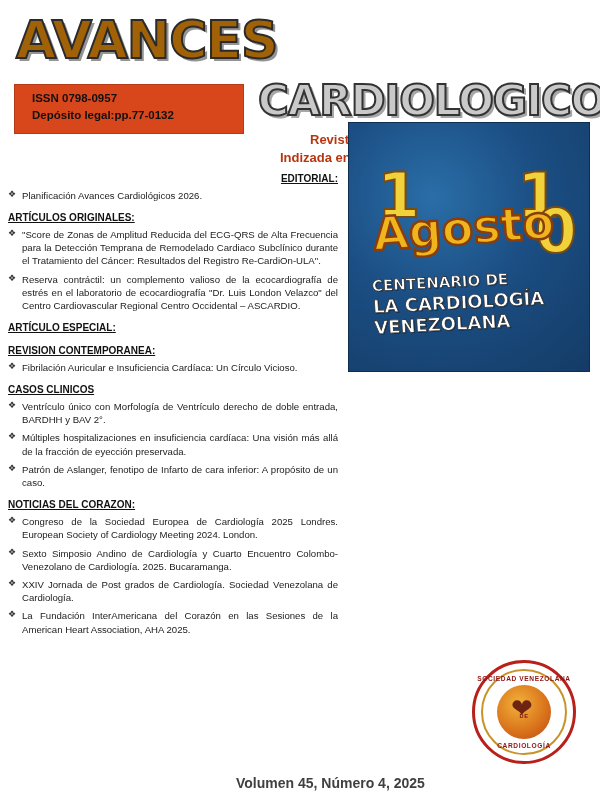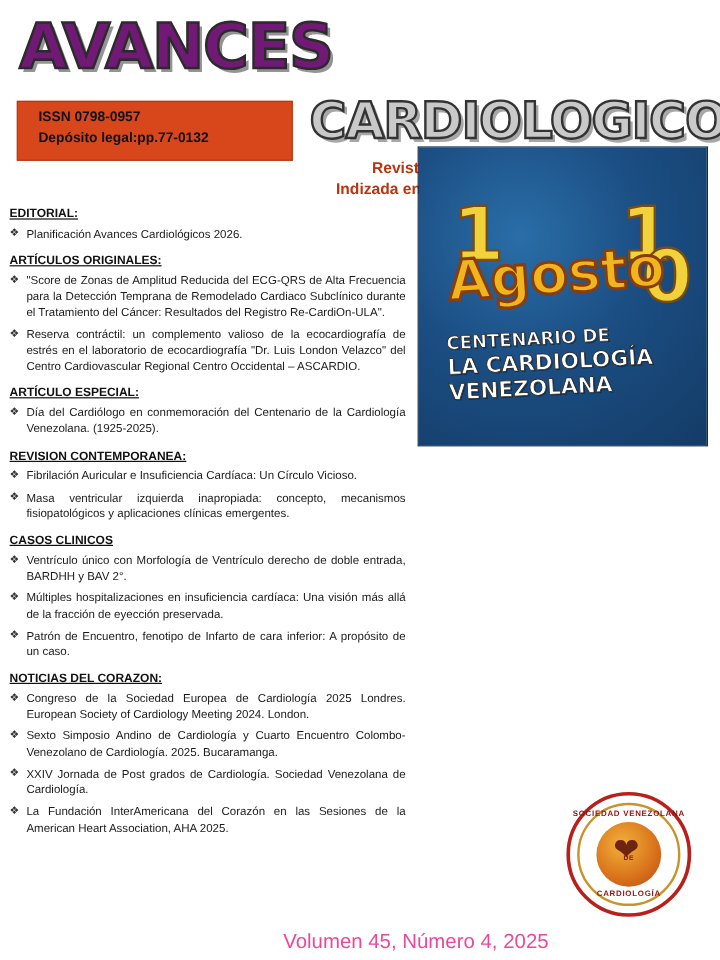--- a/index.html
+++ b/index.html
@@ -30,21 +30,21 @@
     height: 152px;
   }
   .avances {
     position: absolute;
     top: 8px;
     left: 8px;
     font-family: "DejaVu Sans", sans-serif;
     font-weight: bold;
     font-size: 52px;
     letter-spacing: -1px;
-    color: #701a75;
+    color: #a16207;
     -webkit-text-stroke: 2px #2b2b2b;
     text-shadow: 3px 3px 0 rgba(60,60,60,0.55);
     line-height: 1;
   }
   .issn-box {
     position: absolute;
     top: 78px;
     left: 6px;
     width: 228px;
     height: 48px;
@@ -104,21 +104,21 @@
     line-height: 1.38;
     color: #1b1b1b;
   }
   .sec-title {
     font-weight: bold;
     font-size: 10px;
     text-decoration: underline;
     margin: 9px 0 3px 0;
     color: #111;
   }
-  .sec-title.first { margin-top: 0; }
+  .sec-title.first { margin-top: 0; text-align: right; }
 
   ul.items {
     list-style: none;
     margin: 0;
     padding: 0;
   }
   ul.items li {
     position: relative;
     padding-left: 14px;
     margin-bottom: 5px;
@@ -244,23 +244,23 @@
   }
   .seal .t-top { top: 12px; }
   .seal .t-mid { top: 50px; font-size: 5.6px; color:#7c1410; }
   .seal .t-bottom { bottom: 12px; }
 
   
   .volumen {
     position: absolute;
     left: 236px;
     top: 775px;
-    font-size: 17px;
-    font-weight: normal;
-    color: #ec4899;
+    font-size: 14px;
+    font-weight: bold;
+    color: #404040;
     white-space: nowrap;
   }
 </style>
 </head>
 <body>
 
 <div class="page">
 
   <div class="masthead">
     <div class="avances">AVANCES</div>
@@ -284,35 +284,31 @@
         <li>Planificación Avances Cardiológicos 2026.</li>
       </ul>
 
       <div class="sec-title">ARTÍCULOS ORIGINALES:</div>
       <ul class="items">
         <li>"Score de Zonas de Amplitud Reducida del ECG-QRS de Alta Frecuencia para la Detección Temprana de Remodelado Cardiaco Subclínico durante el Tratamiento del Cáncer: Resultados del Registro Re-CardiOn-ULA".</li>
         <li>Reserva contráctil: un complemento valioso de la ecocardiografía de estrés en el laboratorio de ecocardiografía "Dr. Luis London Velazco" del Centro Cardiovascular Regional Centro Occidental – ASCARDIO.</li>
       </ul>
 
       <div class="sec-title">ARTÍCULO ESPECIAL:</div>
-      <ul class="items">
-        <li>Día del Cardiólogo en conmemoración del Centenario de la Cardiología Venezolana.    (1925-2025).</li>
-      </ul>
 
       <div class="sec-title">REVISION CONTEMPORANEA:</div>
       <ul class="items">
         <li>Fibrilación Auricular e Insuficiencia Cardíaca: Un Círculo Vicioso.</li>
-        <li>Masa ventricular izquierda inapropiada: concepto, mecanismos fisiopatológicos y aplicaciones clínicas emergentes.</li>
       </ul>
 
       <div class="sec-title">CASOS CLINICOS</div>
       <ul class="items">
         <li>Ventrículo único con Morfología de Ventrículo derecho de doble entrada, BARDHH y BAV 2°.</li>
         <li>Múltiples hospitalizaciones en insuficiencia cardíaca: Una visión más allá de la fracción de eyección preservada.</li>
-        <li>Patrón de Encuentro, fenotipo de Infarto de cara inferior: A propósito de un caso.</li>
+        <li>Patrón de Aslanger, fenotipo de Infarto de cara inferior: A propósito de un caso.</li>
       </ul>
 
       <div class="sec-title">NOTICIAS DEL CORAZON:</div>
       <ul class="items">
         <li>Congreso de la Sociedad Europea de Cardiología 2025 Londres. European Society of Cardiology Meeting 2024. London.</li>
         <li>Sexto Simposio Andino de Cardiología y Cuarto Encuentro Colombo-Venezolano de Cardiología. 2025. Bucaramanga.</li>
         <li>XXIV Jornada de Post grados  de Cardiología. Sociedad Venezolana de Cardiología.</li>
         <li>La Fundación InterAmericana del Corazón en las Sesiones de la American Heart Association, AHA 2025.</li>
       </ul>
 

